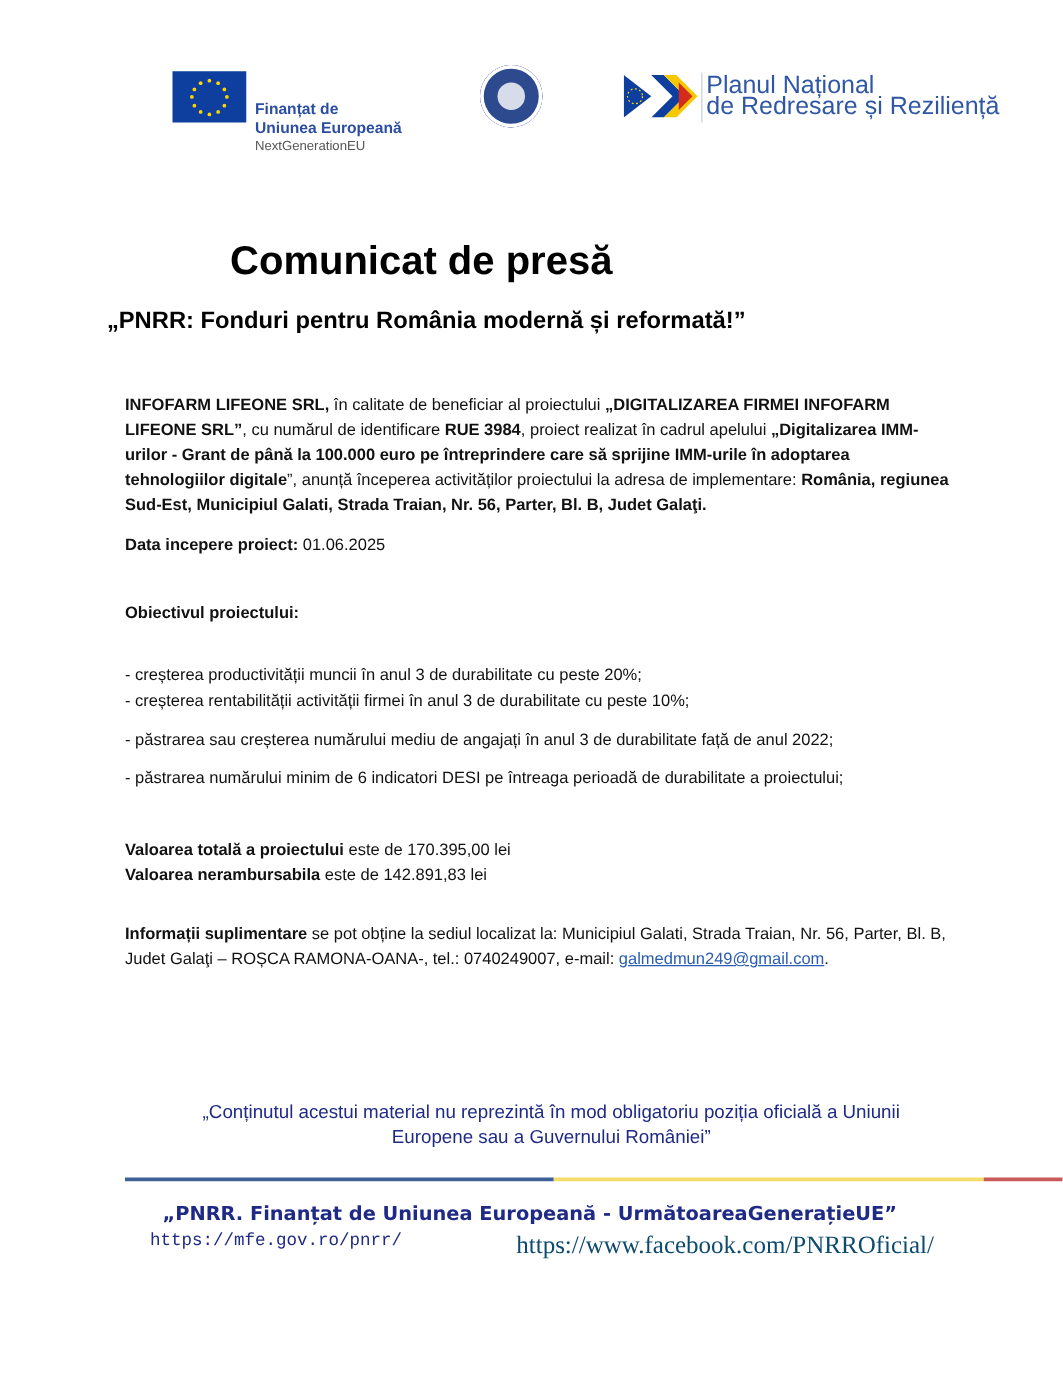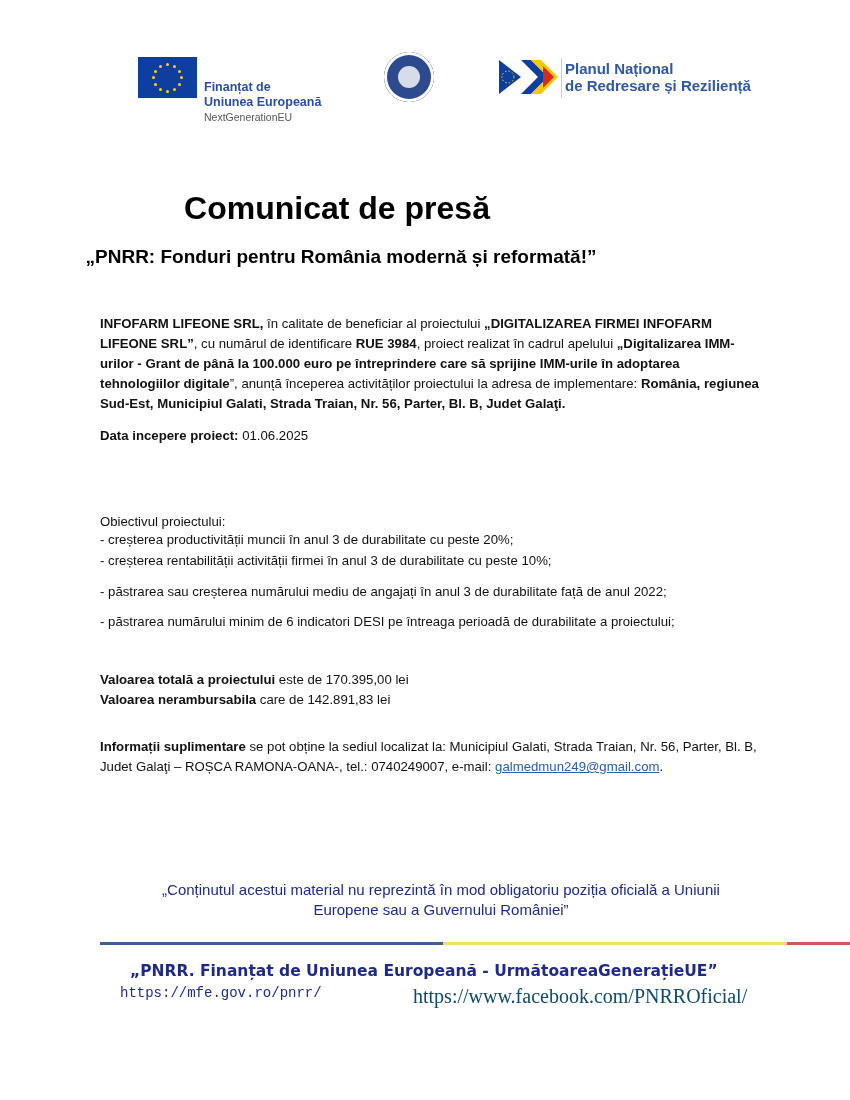--- a/index.html
+++ b/index.html
@@ -10,31 +10,31 @@
   
   .eu-flag { left: 138px; top: 57px; width: 59px; height: 41px; background: #0e3f9e; }
   .eu-flag .star { position: absolute; width: 3px; height: 3px; background: #ffd500; border-radius: 50%; }
   .eu-text { left: 204px; top: 56px; color: #2b4ea2; font-weight: bold; font-size: 12.5px; line-height: 15px; margin-top: 24px; }
   .eu-text .ng { font-weight: normal; color: #555; font-size: 10.5px; }
   .gov-seal { left: 384px; top: 52px; width: 50px; height: 50px; border-radius: 50%;
               background: #2d4a8f; box-shadow: inset 0 0 0 3px #fff, inset 0 0 0 5px #2d4a8f; }
   .gov-seal .inner { position: absolute; left: 14px; top: 14px; width: 22px; height: 22px; border-radius: 50%; background: #d7dcea; }
   .pnrr-mark { left: 499px; top: 60px; width: 62px; height: 34px; }
   .pnrr-divider { left: 561px; top: 58px; width: 1px; height: 40px; background: #c9cfd9; }
-  .pnrr-text { left: 565px; top: 60px; color: #2f57a4; font-size: 15px; line-height: 17px; font-weight: bold; }
+  .pnrr-text { left: 565px; top: 60px; color: #2f57a4; font-size: 20px; line-height: 17px; font-weight: normal; }
 
   
   .title { left: 0; width: 674px; top: 190px; text-align: center; font-weight: bold; font-size: 32px; color: #000; }
   .subtitle { left: 0; width: 682px; top: 246px; text-align: center; font-weight: bold; font-size: 19px; color: #000; }
 
   
   .body-text { left: 100px; width: 660px; font-size: 13.2px; line-height: 20px; color: #111; }
   .para1 { top: 314px; }
   .dates { top: 426px; }
-  .objectives-h { top: 512px; font-weight: normal; }
+  .objectives-h { top: 480px; font-weight: bold; }
   .obj { font-size: 13.2px; }
   .values { top: 670px; }
   .info { top: 737px; }
   .email { color: #2a5db0; text-decoration: underline; }
   b { font-weight: bold; }
 
   
   .disclaimer { left: 101px; width: 680px; top: 880px; text-align: center; color: #1f2a86;
                 font-size: 15px; line-height: 20px; }
   .stripe { top: 942px; height: 3px; }
@@ -98,21 +98,21 @@
 </div>
 
 <div class="abs body-text objectives-h">Obiectivul proiectului:</div>
 <div class="abs body-text obj" style="top:530px">- creșterea productivității muncii în anul 3 de durabilitate cu peste 20%;</div>
 <div class="abs body-text obj" style="top:551px">- creșterea rentabilității activității firmei în anul 3 de durabilitate cu peste 10%;</div>
 <div class="abs body-text obj" style="top:582px;width:700px">- păstrarea sau creșterea numărului mediu de angajați în anul 3 de durabilitate față de anul 2022;</div>
 <div class="abs body-text obj" style="top:612px;width:700px">- păstrarea numărului minim de 6 indicatori DESI pe întreaga perioadă de durabilitate a proiectului;</div>
 
 <div class="abs body-text values">
   <div><b>Valoarea totală a proiectului</b><span> este de 170.395,00 lei</span></div>
-  <div><b>Valoarea nerambursabila</b><span> care de 142.891,83 lei</span></div>
+  <div><b>Valoarea nerambursabila</b><span> este de 142.891,83 lei</span></div>
 </div>
 
 <div class="abs body-text info">
   <b>Informații suplimentare</b><span> se pot obține la sediul localizat la: Municipiul Galati, Strada Traian, Nr. 56, Parter, Bl. B, Judet Galaţi – ROȘCA RAMONA-OANA-, tel.: 0740249007, e-mail: </span><a class="email">galmedmun249@gmail.com</a><span>.</span>
 </div>
 
 <div class="abs disclaimer">
   <div>„Conținutul acestui material nu reprezintă în mod obligatoriu poziția oficială a Uniunii</div>
   <div>Europene sau a Guvernului României”</div>
 </div>

